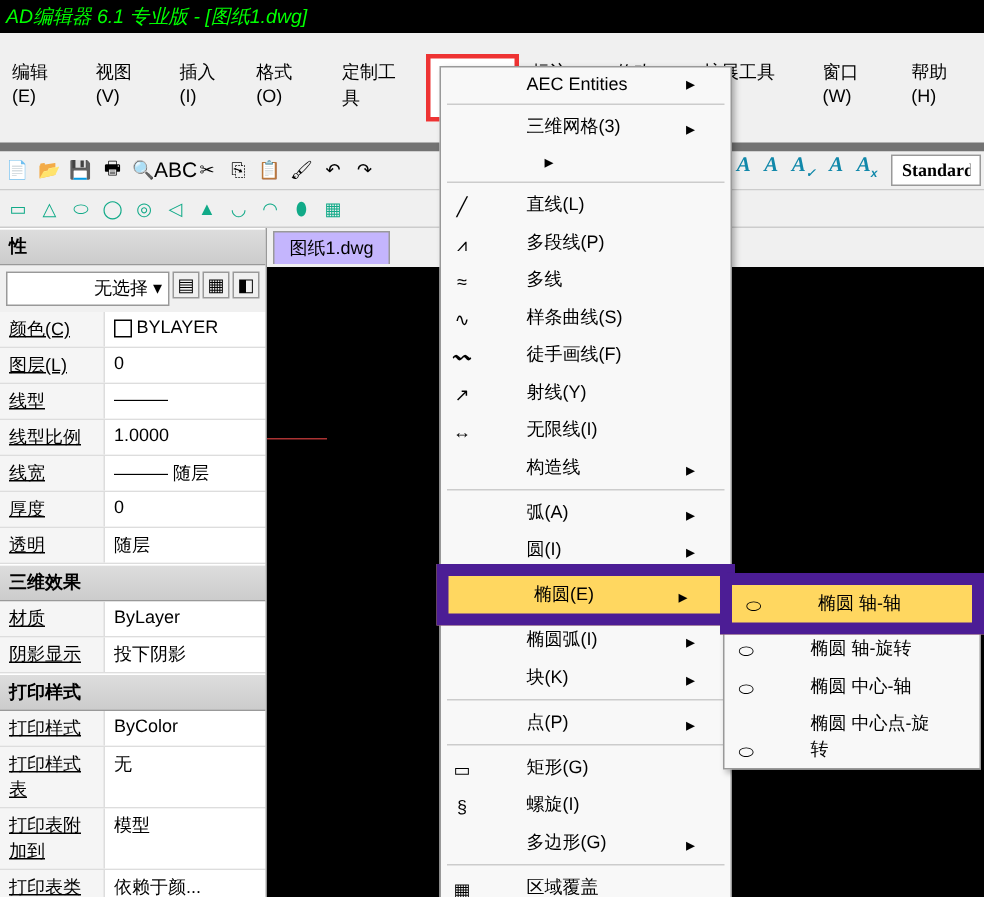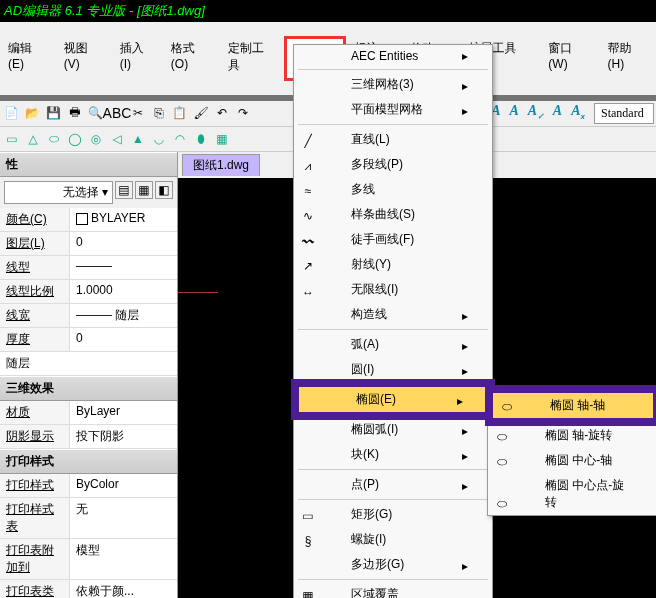--- a/index.html
+++ b/index.html
@@ -26,21 +26,21 @@
 .dropdown { position: absolute; background: #f8f8f8; border: 1px solid #999; box-shadow: 2px 2px 4px rgba(0,0,0,0.3); z-index: 100; }
 .dropdown-item { display: flex; align-items: flex-end; padding: 4px 24px 4px 4px; min-width: 170px; gap: 27px; }
 .dropdown-item.highlighted { background: #ffd760; border: 8px solid #4c1d95; margin: -3px; position: relative; z-index: 5; }
 .dd-icon { width: 20px; display: flex; justify-content: center; margin-right: 6px; }
 .dd-label { flex: 1; }
 .dd-arrow { margin-left: 12px; }
 .dd-sep { height: 1px; background: #ccc; margin: 2px 4px; }
 .sub-dropdown { position: absolute; left: 100%; top: 0; background: #f8f8f8; border: 1px solid #999; box-shadow: 2px 2px 4px rgba(0,0,0,0.3); }
 .red-line { position: absolute; left: 0; top: 114px; width: 40px; height: 1px; background: #a33; }
 .bylayer-swatch { display:inline-block; width:12px; height:12px; border:1px solid #000; background:#fff; vertical-align:middle; margin-right:3px;}
-.std-box { border:1px solid #999; background:#fff; padding:2px 6px; margin-left:4px; width:60px; font-family:serif;}
+.std-box { border:1px solid #999; background:#fff; padding:2px 6px; margin-left:4px; width:60px; font-family:serif;font-weight:bold;}
 .a-btn { font-family: "Times New Roman", serif; font-size:14px; color:#18a; font-style:italic; font-weight:bold; padding:0 4px;}
 </style>
 </head>
 <body>
 
 <div class="titlebar">AD编辑器 6.1 专业版 - [图纸1.dwg]</div>
 
 <div class="menubar">
   <div class="menu-item">编辑(E)</div>
   <div class="menu-item">视图(V)</div>
@@ -118,20 +118,21 @@
       </div>
     <div class="panel-row">
         <div class="panel-label">线宽</div>
         <div class="panel-value">——— <span>随层</span></div>
       </div>
     <div class="panel-row">
         <div class="panel-label">厚度</div>
         <div class="panel-value">0</div>
       </div>
     <div class="panel-row">
+        <div class="panel-label">透明</div>
         <div class="panel-value">随层</div>
       </div>
     <div class="panel-header">三维效果</div>
     <div class="panel-row">
         <div class="panel-label">材质</div>
         <div class="panel-value">ByLayer</div>
       </div>
     <div class="panel-row">
         <div class="panel-label">阴影显示</div>
         <div class="panel-value">投下阴影</div>
@@ -173,21 +174,20 @@
       <span class="dd-arrow">▸</span>
     </div>
   <div class="dd-sep"></div>
   <div class="dropdown-item">
       <span class="dd-icon"></span>
       <span class="dd-label">三维网格(3)</span>
       <span class="dd-arrow">▸</span>
     </div>
   <div class="dropdown-item">
       <span class="dd-icon"></span>
-      <span class="dd-label">平面模型网格</span>
       <span class="dd-arrow">▸</span>
     </div>
   <div class="dd-sep"></div>
   <div class="dropdown-item">
       <span class="dd-icon">╱</span>
       <span class="dd-label">直线(L)</span>
     </div>
   <div class="dropdown-item">
       <span class="dd-icon">⩘</span>
       <span class="dd-label">多段线(P)</span>

